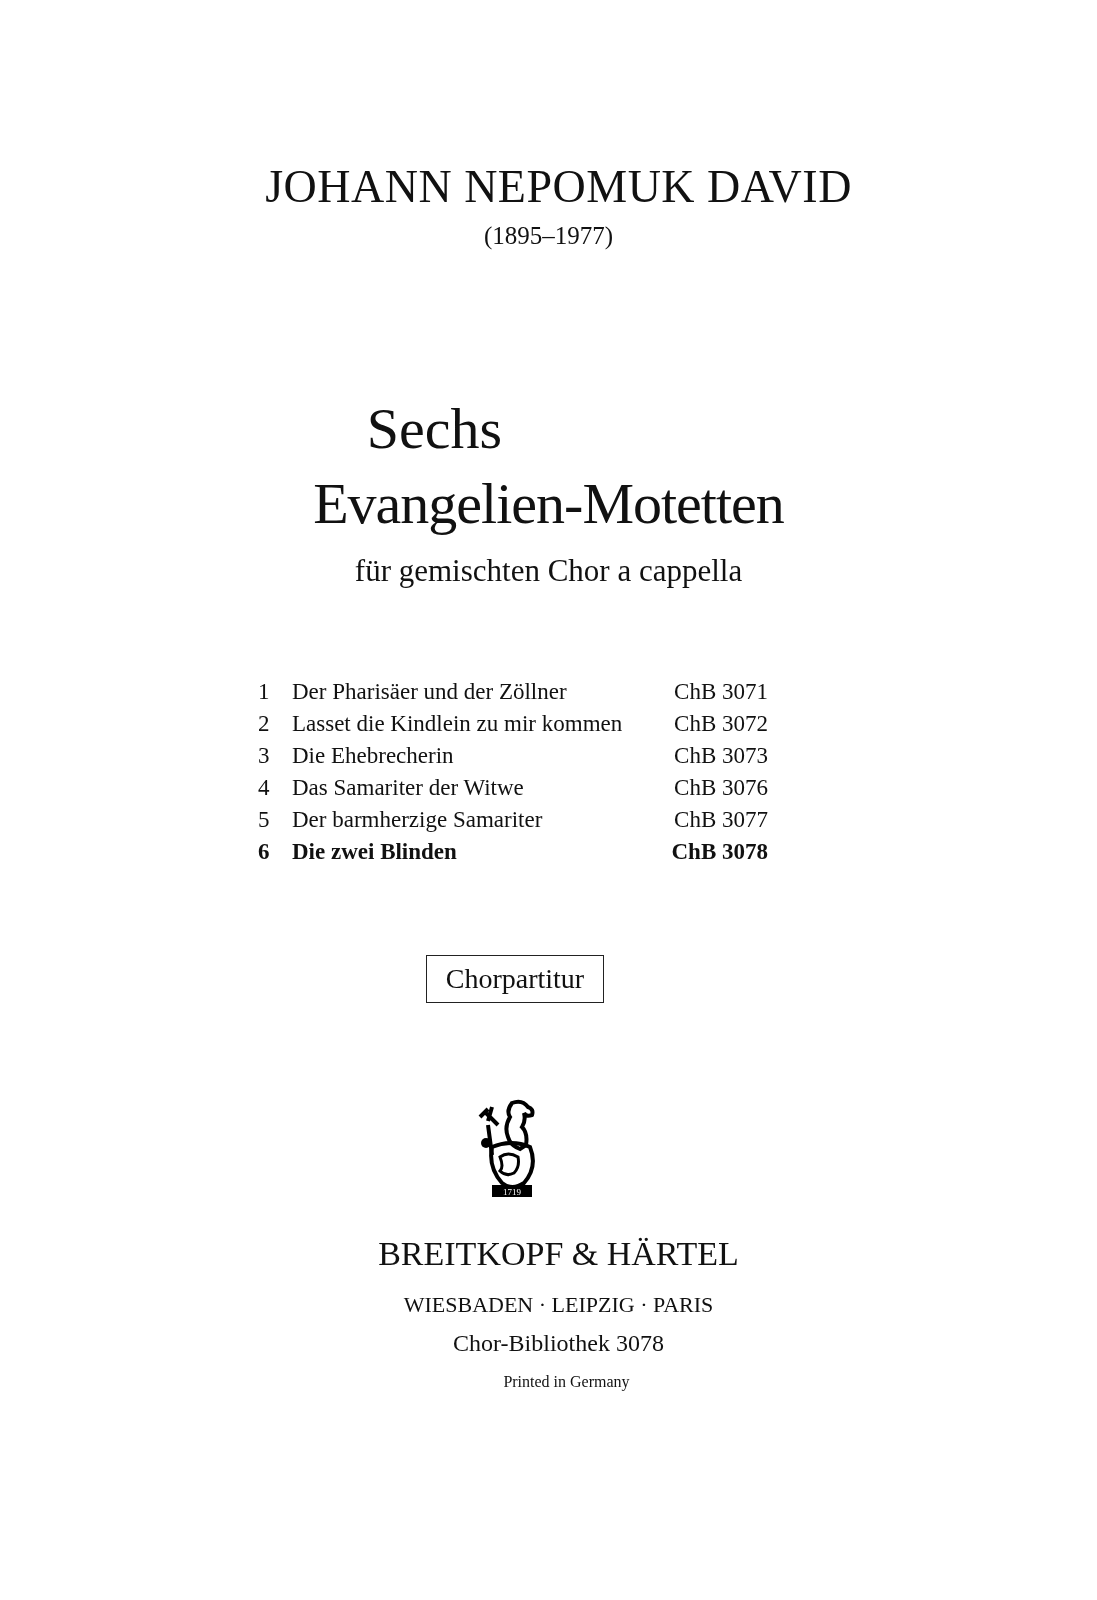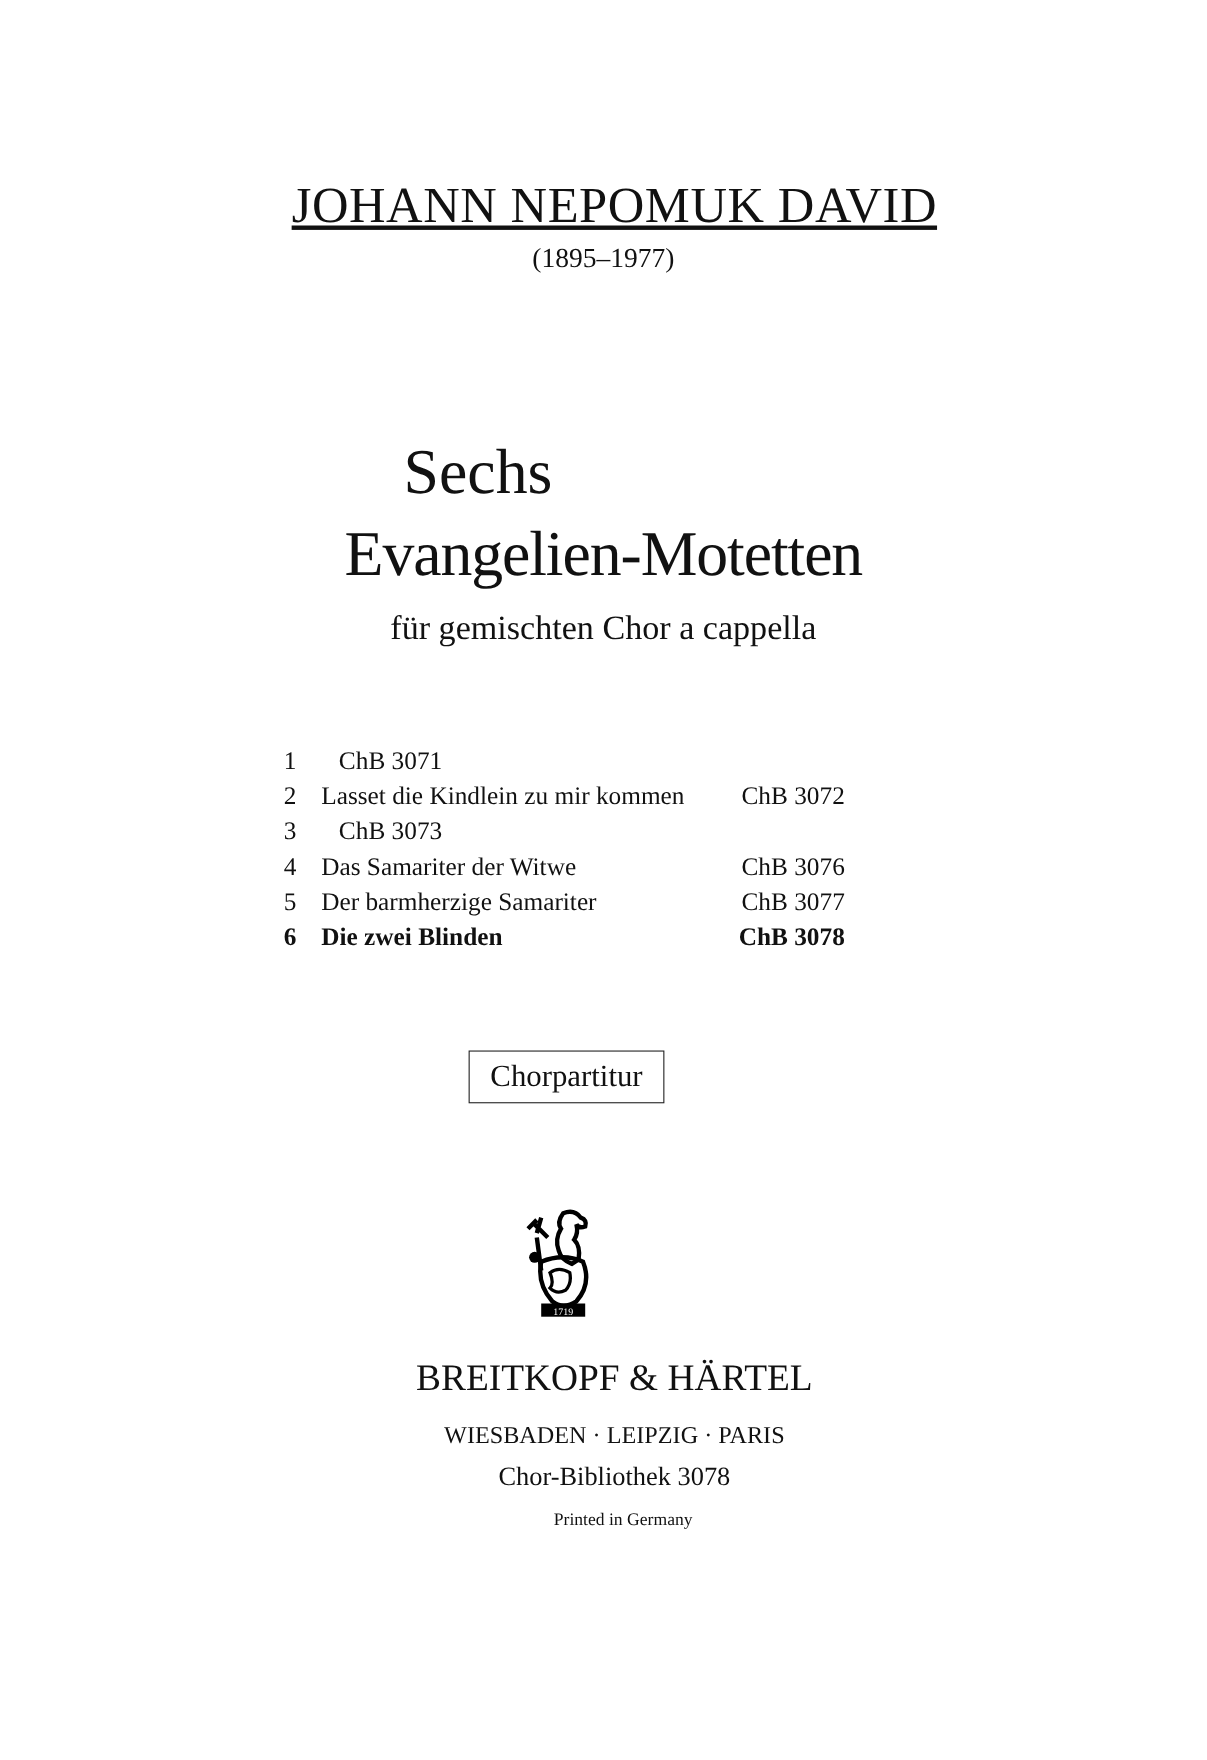--- a/index.html
+++ b/index.html
@@ -1,18 +1,18 @@
 <!DOCTYPE html>
 <html><head>
 <meta charset="utf-8">
 <style>
   html,body{margin:0;padding:0;background:#fff;}
   body{width:1097px;height:1600px;position:relative;font-family:"Liberation Serif","DejaVu Serif",serif;color:#111;overflow:hidden;}
   .abs{position:absolute;}
-  .composer{left:0;width:1097px;top:160px;text-align:center;font-size:46px;letter-spacing:0.5px;padding-left:20px;box-sizing:border-box;text-decoration:underline;}
+  .composer{left:0;width:1097px;top:160px;text-align:center;font-size:46px;letter-spacing:0.5px;padding-left:20px;box-sizing:border-box;}
   .dates{left:0;width:1097px;top:222px;text-align:center;font-size:25px;}
   .title1{left:0;width:869px;top:395px;text-align:center;font-size:58px;}
   .title2{left:0;width:1097px;top:470px;text-align:center;font-size:58px;letter-spacing:-1px;}
   .subtitle{left:0;width:1097px;top:553px;text-align:center;font-size:31px;}
   .list{left:258px;top:676px;width:510px;font-size:23px;}
   .row{display:flex;height:32px;align-items:center;}
   .row .num{width:34px;}
   .row .name{flex:1;}
   .row .code{width:110px;text-align:right;}
   .row.bold{font-weight:bold;}
@@ -29,29 +29,31 @@
 <div class="abs composer">JOHANN NEPOMUK DAVID</div>
 <div class="abs dates">(1895–1977)</div>
 
 <div class="abs title1">Sechs</div>
 <div class="abs title2">Evangelien-Motetten</div>
 <div class="abs subtitle">für gemischten Chor a cappella</div>
 
 <div class="abs list">
   <div class="row">
     <span class="num">1</span>
+    <span class="name">Der Pharisäer und der Zöllner</span>
     <span class="code">ChB 3071</span>
   </div>
   <div class="row">
     <span class="num">2</span>
     <span class="name">Lasset die Kindlein zu mir kommen</span>
     <span class="code">ChB 3072</span>
   </div>
   <div class="row">
     <span class="num">3</span>
+    <span class="name">Die Ehebrecherin</span>
     <span class="code">ChB 3073</span>
   </div>
   <div class="row">
     <span class="num">4</span>
     <span class="name">Das Samariter der Witwe</span>
     <span class="code">ChB 3076</span>
   </div>
   <div class="row">
     <span class="num">5</span>
     <span class="name">Der barmherzige Samariter</span>

